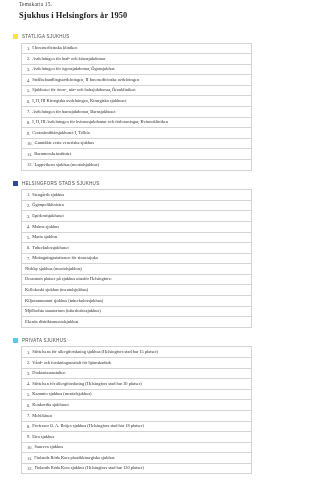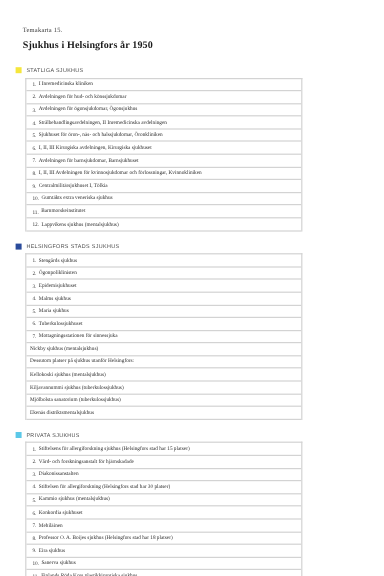--- a/index.html
+++ b/index.html
@@ -12,21 +12,21 @@
     background: #ffffff;
     font-family: "Liberation Serif", serif;
     color: #231f20;
     overflow: hidden;
   }
 
   .page {
     width: 262px;
     height: 480px;
     box-sizing: border-box;
-    padding: 23px 10px 0 12px;
+    padding: 1px 10px 0 12px;
     position: relative;
   }
 
   
   .title-block {
     margin: 0 0 0 7px;
   }
   .kicker {
     font-size: 5.4px;
     letter-spacing: 0.18px;

